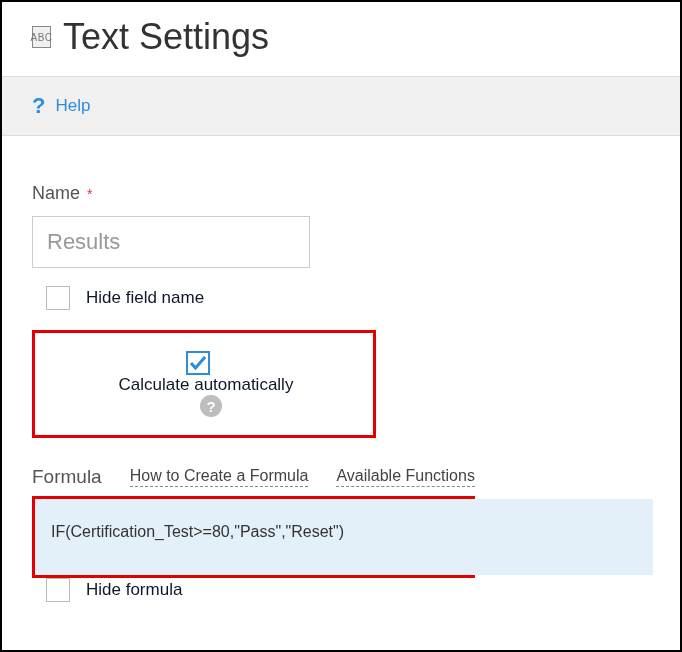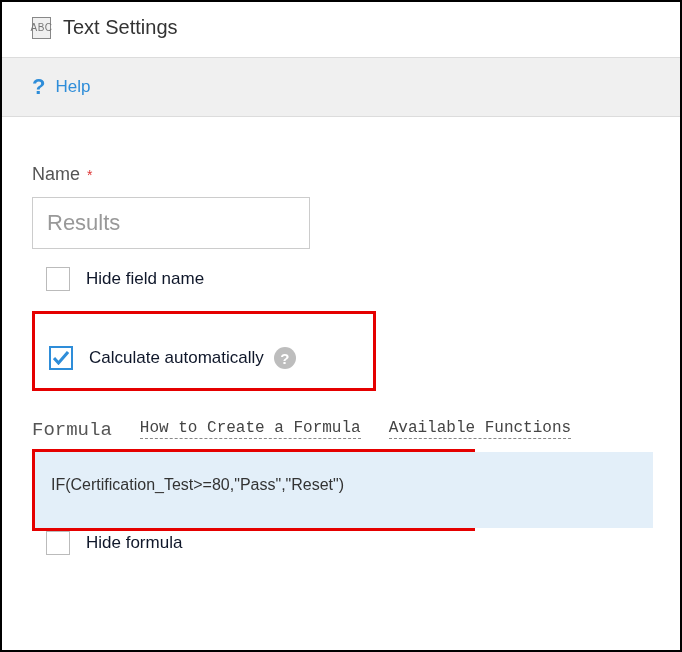--- a/index.html
+++ b/index.html
@@ -28,21 +28,21 @@
     color: #777;
     font-size: 10px;
     display: flex; align-items: center; justify-content: center;
     letter-spacing: 0.5px;
     margin-right: 12px;
     background: #f0f0f0;
   }
   .header h1 {
     margin: 0;
     font-weight: 300;
-    font-size: 20px;
+    font-size: 36px;
     color: #333;
   }
 
   
   .help-bar {
     background: #f0f0f0;
     border-bottom: 1px solid #dcdcdc;
     padding: 18px 30px;
     display: flex;
     align-items: center;
@@ -98,37 +98,36 @@
   .chk.checked svg { display: block; }
   .chk svg { display: none; width: 16px; height: 14px; }
   .chk-label { font-size: 17px; color: #0f172a; }
 
   .highlight-box {
     border: 3px solid #e50000;
     padding: 18px 10px 18px 14px;
     margin-top: 20px;
     width: 344px;
   }
-  .highlight-box .chk-row { margin: 14px 0 0 0; }
+  .highlight-box .chk-row { margin: 0 0 0 0; flex-direction: column; }
 
   .info-icon {
     width: 22px; height: 22px; border-radius: 50%;
     background: #bdbdbd; color: #fff;
     display: flex; align-items: center; justify-content: center;
     font-weight: bold; font-size: 15px;
     margin-left: 10px; flex-shrink: 0;
   }
 
   
   .formula-header {
     display: flex;
-    align-items: flex-start;
+    align-items: center;
     margin-top: 28px;
     gap: 28px;
-    font-family: Liberation Mono, monospace;
   }
   .formula-header .title {
     font-size: 19px; color: #555;
   }
   .dashed-link {
     font-size: 16px;
     color: #444;
     border-bottom: 1px dashed #888;
     padding-bottom: 1px;
     cursor: pointer;

